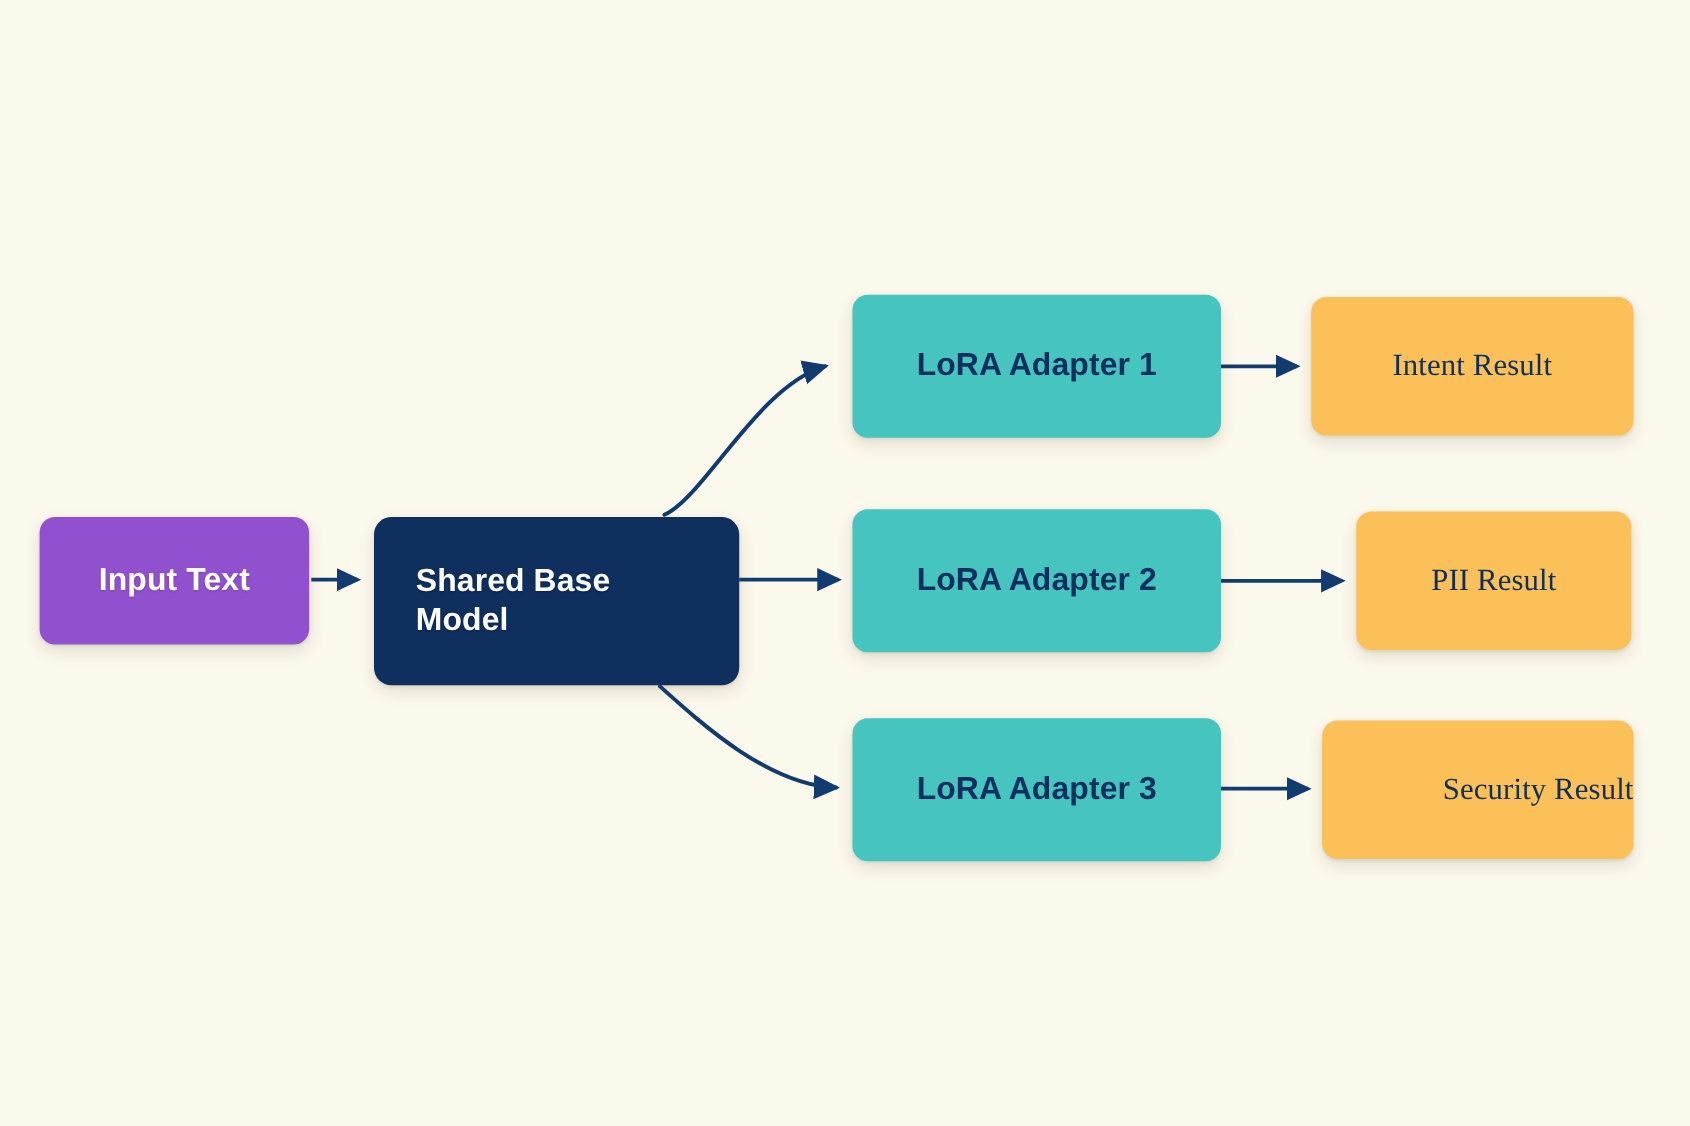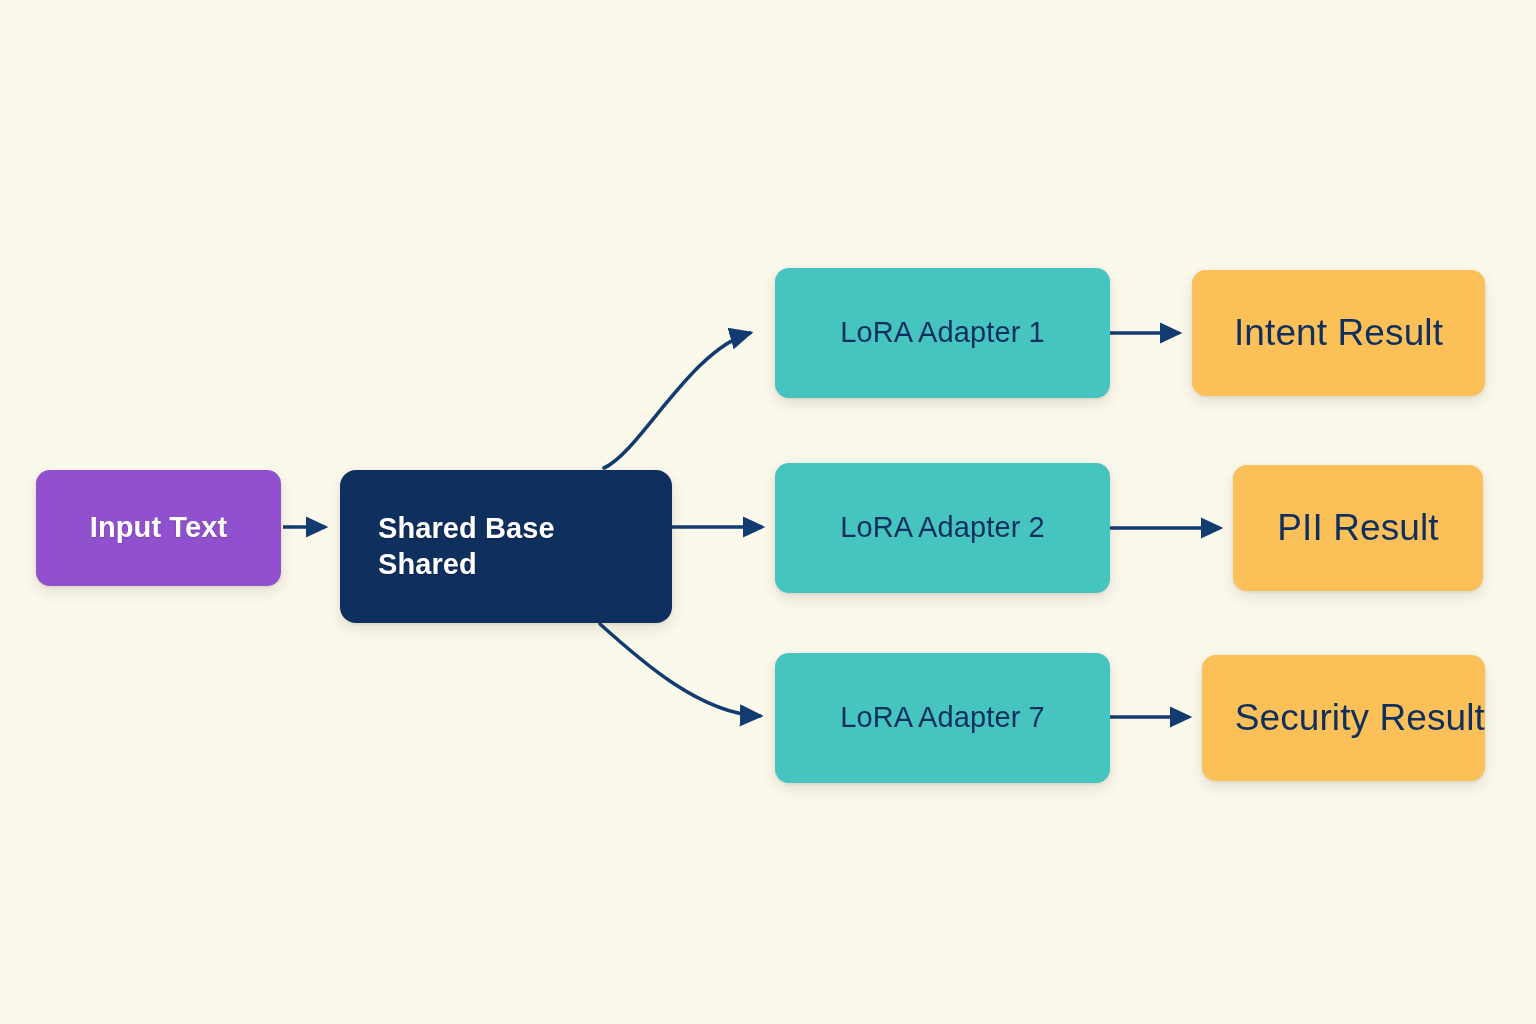--- a/index.html
+++ b/index.html
@@ -83,37 +83,38 @@
     background: #45c4c0;
     width: 335px;
     height: 130px;
     left: 775px;
     justify-content: center;
     text-align: center;
   }
   .node-adapter .label {
     color: #0f2f5e;
     font-size: 29px;
-    font-weight: 400;
+    font-weight: 700;
   }
   #node-adapter-1 { top: 268px; }
   #node-adapter-2 { top: 463px; text-align: right; }
   #node-adapter-3 { top: 653px; }
 
   
   .node-result {
     background: #fbc057;
     height: 126px;
     justify-content: center;
     text-align: center;
   }
   .node-result .label {
     color: #0f2f5e;
-    font-size: 37px;
+    font-size: 28px;
     font-weight: 500;
+    font-family: Liberation Serif, serif;
   }
   #node-result-1 { left: 1192px; top: 270px; width: 293px; }
   #node-result-2 { left: 1233px; top: 465px; width: 250px; text-align: center; }
   #node-result-3 { left: 1202px; top: 655px; width: 283px; justify-content: flex-end; }
 </style>
 </head>
 <body>
 
 <div id="canvas">
 
@@ -139,34 +140,34 @@
     <path d="M 1110 717 L 1189 717" stroke="#123C70" stroke-width="3.4" fill="none" marker-end="url(#arrowhead)"></path>
   </svg>
 
   <div class="node" id="node-input">
     <span class="label">Input Text</span>
   </div>
 
   <div class="node" id="node-base">
     <span class="label">
       <span>Shared Base</span><br>
-      <span>Shared</span>
+      <span>Model</span>
     </span>
   </div>
 
   <div class="node node-adapter" id="node-adapter-1">
     <span class="label">LoRA Adapter 1</span>
   </div>
 
   <div class="node node-adapter" id="node-adapter-2">
     <span class="label">LoRA Adapter 2</span>
   </div>
 
   <div class="node node-adapter" id="node-adapter-3">
-    <span class="label">LoRA Adapter 7</span>
+    <span class="label">LoRA Adapter 3</span>
   </div>
 
   <div class="node node-result" id="node-result-1">
     <span class="label">Intent Result</span>
   </div>
 
   <div class="node node-result" id="node-result-2">
     <span class="label">PII Result</span>
   </div>
 

